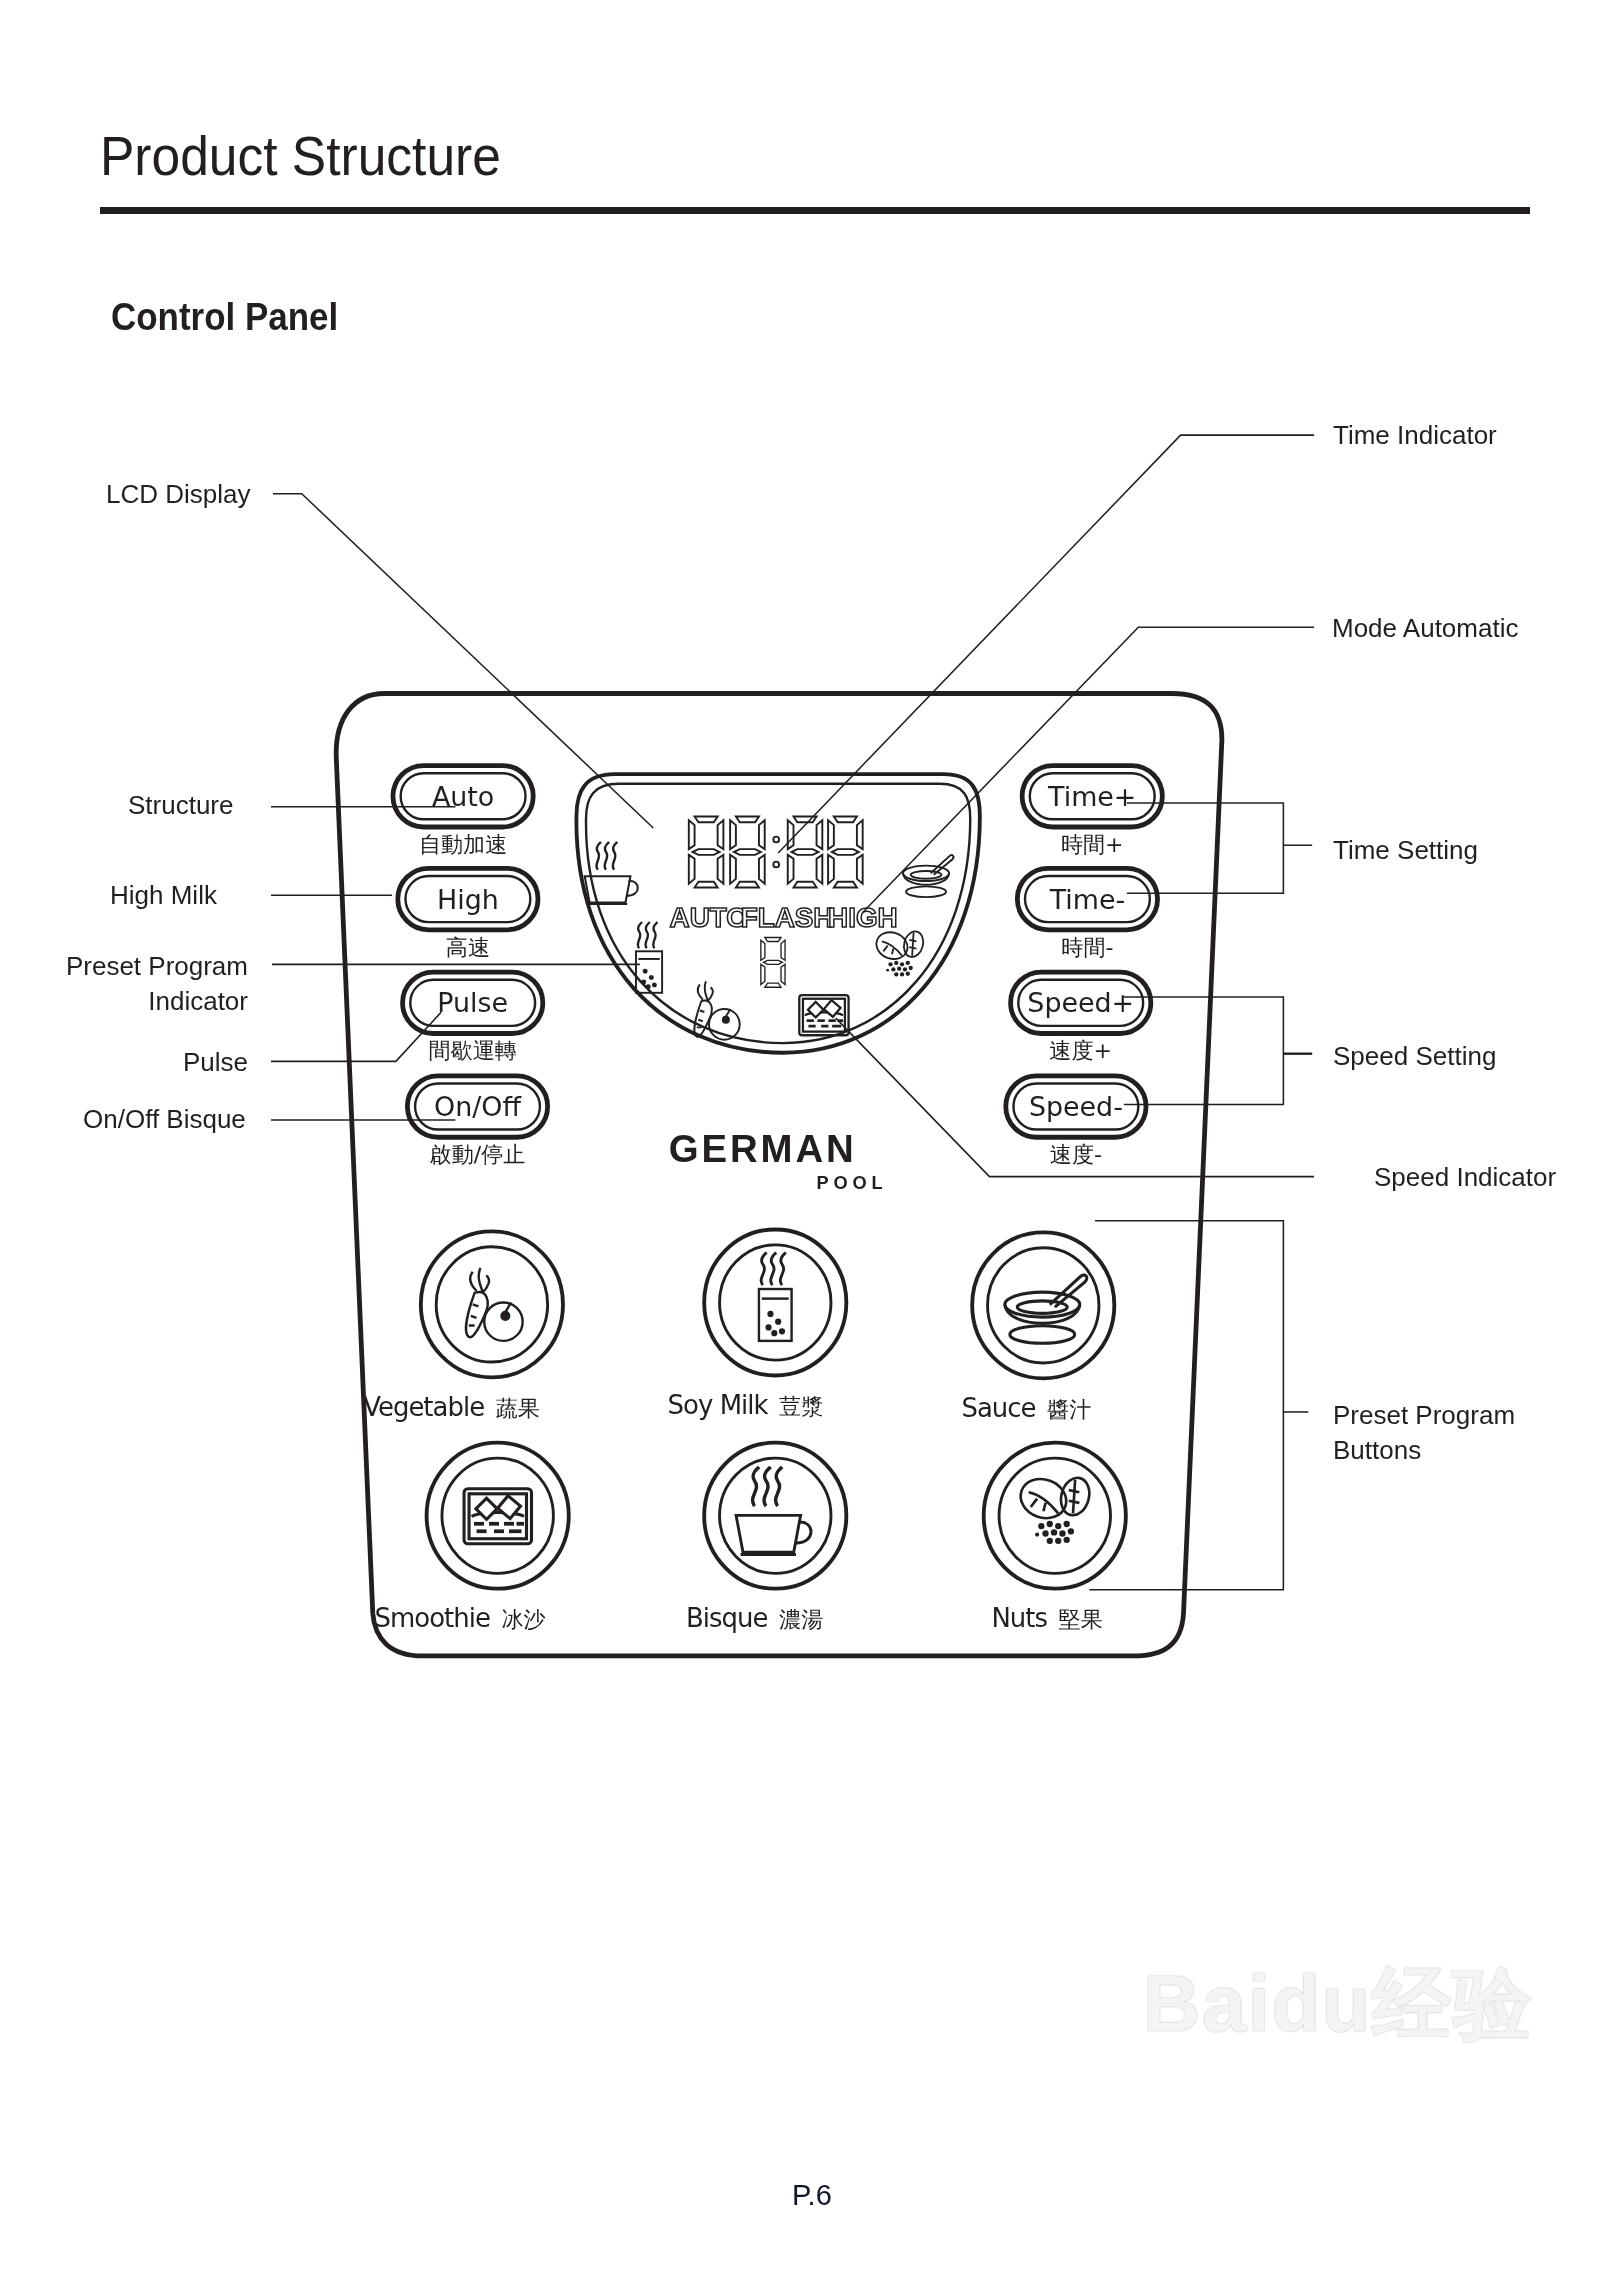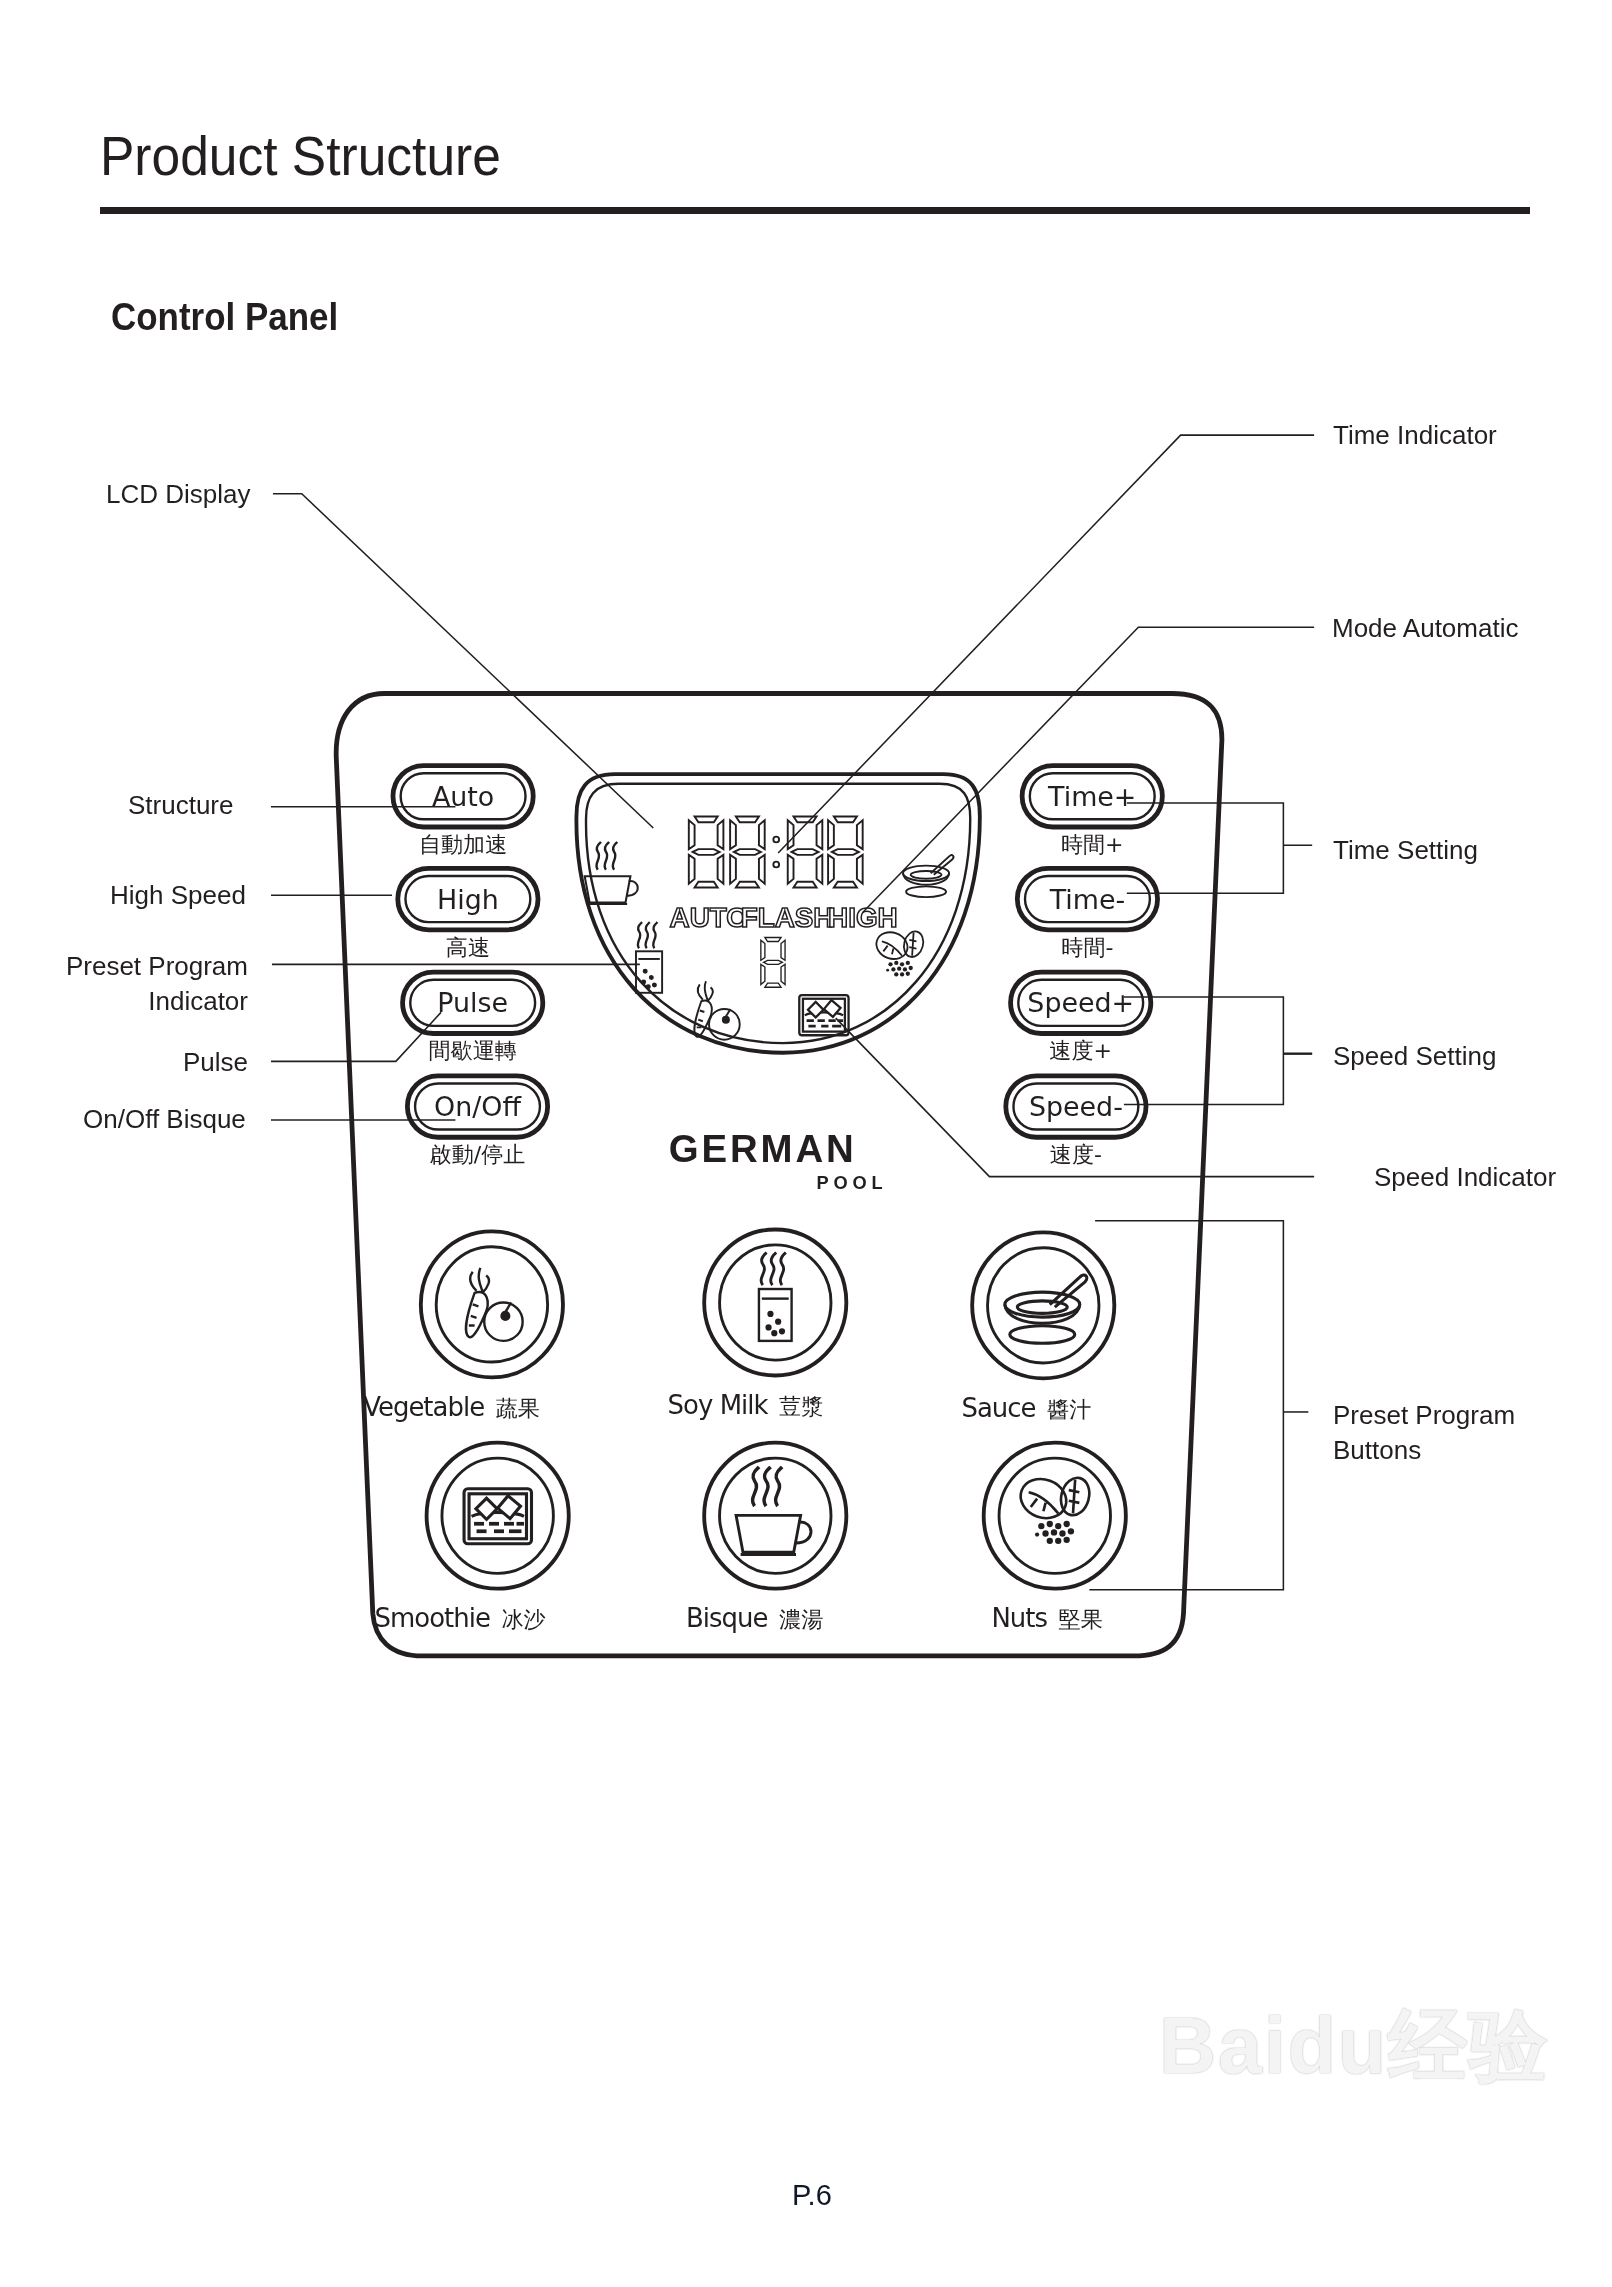--- a/index.html
+++ b/index.html
@@ -9,37 +9,37 @@
   #page-title { left: 100px; top: 123px; font-size: 56px; font-weight: normal; letter-spacing: 0px; white-space: nowrap; transform: scaleX(0.92); transform-origin: left top; }
   #title-rule { left: 100px; top: 207px; width: 1430px; height: 6.7px; background: #231f20; }
   #section-title { left: 111px; top: 296px; font-size: 38px; font-weight: bold; white-space: nowrap; transform: scaleX(0.92); transform-origin: left top; }
   .callout { font-size: 26px; white-space: nowrap; line-height: 35px; }
   .callout.right-align { text-align: right; }
   svg#diagram { position: absolute; left: 0; top: 0; }
   .btn-label { font-size: 28px; font-family: "DejaVu Sans", sans-serif; }
   .cn-label { font-size: 23px; font-family: "DejaVu Sans", sans-serif; }
   .prog-label { font-size: 27px; font-family: "DejaVu Sans", sans-serif; white-space: nowrap; letter-spacing: -1px; }
   #page-number { left: 792px; top: 2179px; font-size: 29px; color: #0f172a; }
-  #watermark { left: 1143px; top: 1994px; color: #f4f4f4; text-shadow: 0 0 1.9px #c9c9c9, 0 0 1px #bbb; font-weight: bold; margin-left: 16px; }
+  #watermark { left: 1143px; top: 1952px; color: #f4f4f4; text-shadow: 0 0 1.9px #c9c9c9, 0 0 1px #bbb; font-weight: bold; }
   #watermark .wm-main { font-size: 79px; letter-spacing: 1.9px; }
   #watermark .wm-sub { font-size: 42px; display: block; margin-top: -5.8px; letter-spacing: 1px; }
   .brand-main { font-size: 40px; font-weight: bold; letter-spacing: 3px; }
   .brand-sub { font-size: 19px; font-weight: bold; letter-spacing: 5px; }
   .lcd-mode { font-size: 29px; font-weight: bold; font-family: "Liberation Sans", sans-serif; }
 </style>
 </head>
 <body>
 
 <div id="page-title" class="abs">Product Structure</div>
 <div id="title-rule" class="abs"></div>
 <div id="section-title" class="abs">Control Panel</div>
 
 <div class="abs callout" style="left:106px; top:477px;">LCD Display</div>
 <div class="abs callout" style="left:128px; top:788px;">Structure</div>
-<div class="abs callout" style="left:110px; top:878px;">High Speed</div>
+<div class="abs callout" style="left:110px; top:878px;">High Milk</div>
 <div class="abs callout right-align" style="left:58px; top:949px; width:190px;">
   <div>Preset Program</div>
   <div>Indicator</div>
 </div>
 <div class="abs callout" style="left:183px; top:1045px;">Pulse</div>
 <div class="abs callout" style="left:83px; top:1102px;">On/Off Bisque</div>
 
 <div class="abs callout" style="left:1333px; top:418px;">Time Indicator</div>
 <div class="abs callout" style="left:1332px; top:611px;">Mode Automatic</div>
 <div class="abs callout" style="left:1333px; top:833px;">Time Setting</div>

